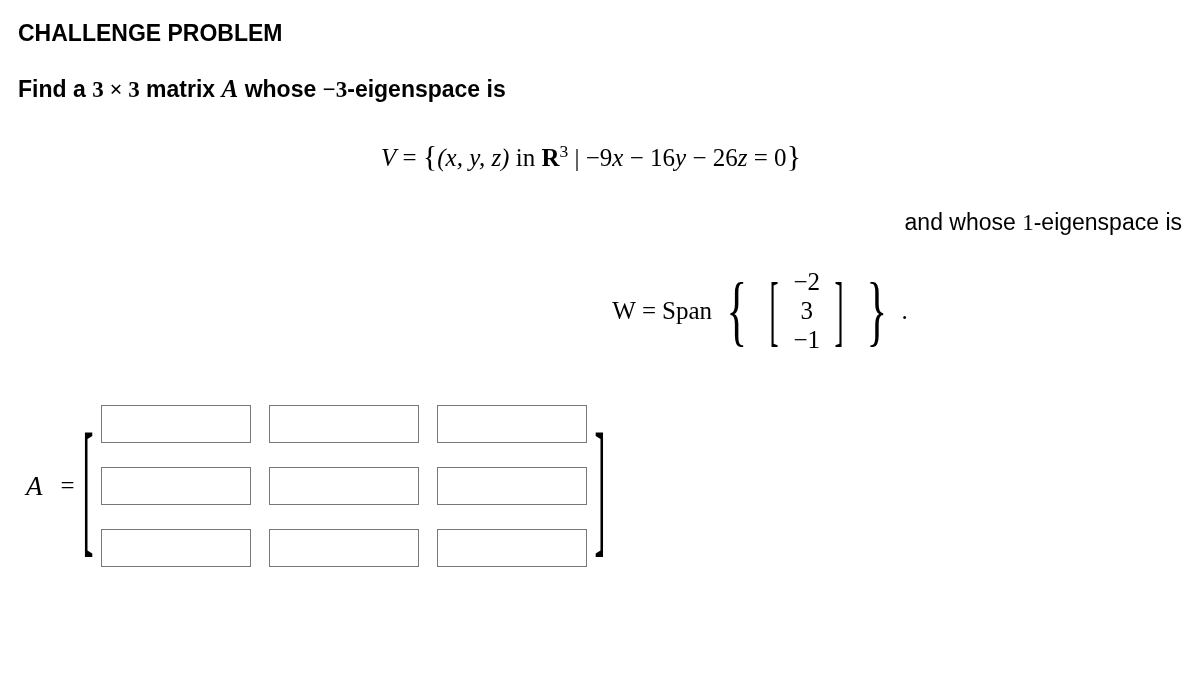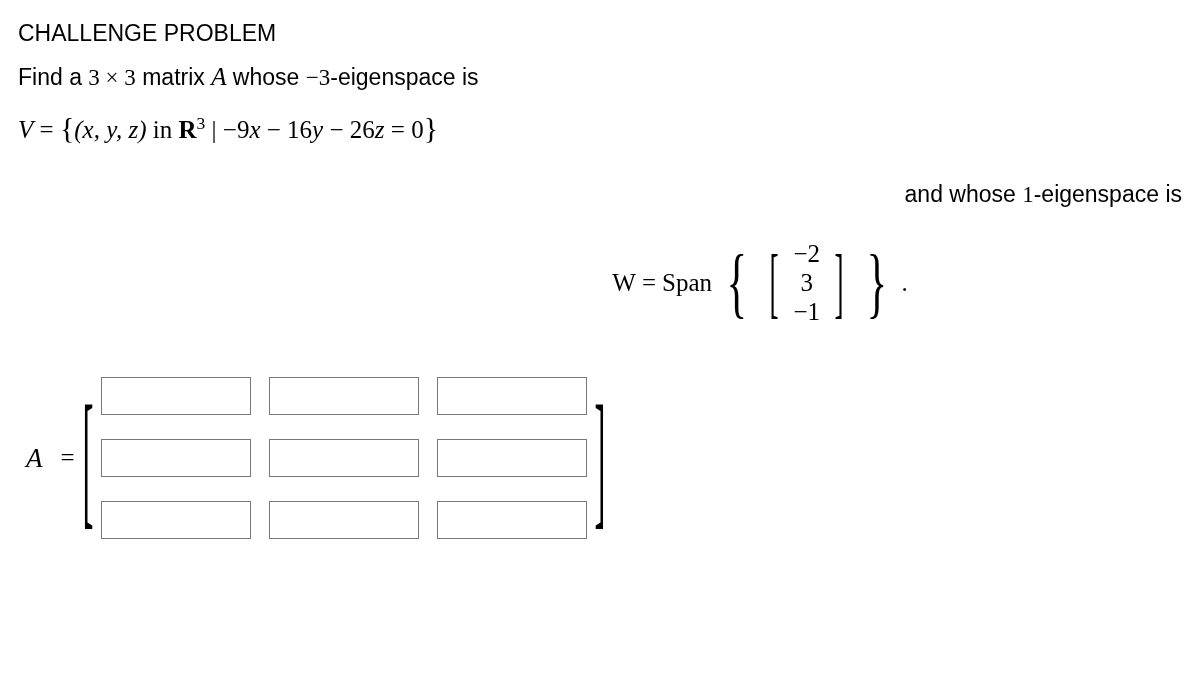--- a/index.html
+++ b/index.html
@@ -9,39 +9,40 @@
     }
     body {
       font-family: Arial, Helvetica, sans-serif;
       font-size: 22px;
       color: #000;
       padding: 20px 18px;
       background: #fff;
       width: 1200px;
     }
     .title {
-      font-weight: normal;
+      font-weight: bold;
       font-size: 23px;
-      margin-bottom: 16px;
+      margin-bottom: 28px;
     }
     .prompt-line {
       font-size: 23px;
-      margin-bottom: 20px;
+      margin-bottom: 36px;
+      font-weight: bold;
     }
     .math-italic {
       font-family: 'Times New Roman', serif;
       font-style: italic;
       font-size: 25px;
     }
     .math-roman {
       font-family: 'Times New Roman', serif;
       font-style: normal;
     }
     .equation-block {
-      text-align: left;
+      text-align: center;
       padding-right: 18px;
       margin-bottom: 36px;
       font-family: 'Times New Roman', serif;
       font-size: 25px;
     }
     .equation-block .mi { font-style: italic; }
     .sup {
       font-size: 0.7em;
       vertical-align: super;
     }

